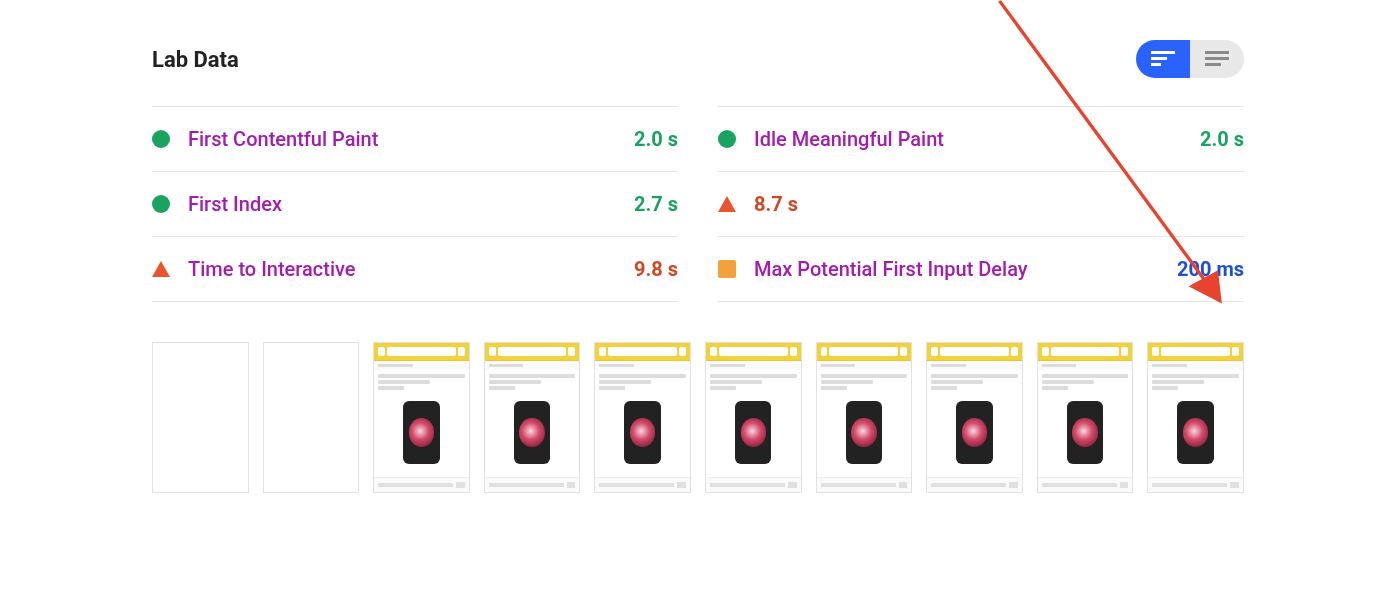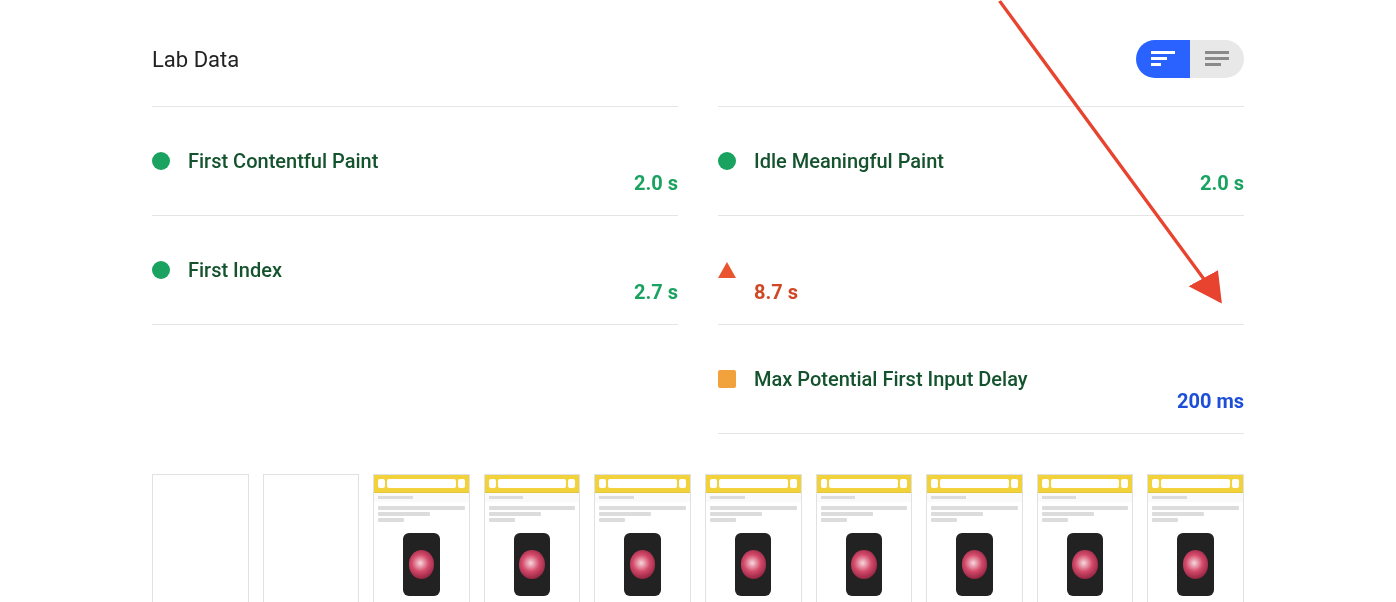--- a/index.html
+++ b/index.html
@@ -12,21 +12,21 @@
   }
   .header {
     display: flex;
     justify-content: space-between;
     align-items: center;
     margin-bottom: 28px;
     padding: 0 92px;
   }
   .title {
     font-size: 22px;
-    font-weight: 400;
+    font-weight: 700;
     color: #222;
   }
   .view-toggle {
     display: inline-flex;
     border-radius: 24px;
     overflow: hidden;
   }
   .toggle-btn {
     width: 54px;
     height: 38px;
@@ -70,26 +70,25 @@
     background: none;
   }
   .status.square-avg {
     background: #f2a23c;
     border-radius: 2px;
   }
   .metric-label {
     flex: 1;
     font-size: 20px;
     font-weight: 500;
-    color: #14532d;
+    color: #a21caf;
   }
   .metric-value {
     font-size: 20px;
     font-weight: 700;
-    margin-top: 44px;
   }
   .val-pass { color: #1aa260; }
   .val-warn { color: #d04823; }
   .val-avg  { color: #1d4ed8; }
 
   
   .arrow-overlay {
     position: absolute;
     pointer-events: none;
     top: -125px;
@@ -175,20 +174,25 @@
       <div class="metric-row">
         <span class="status circle-pass"></span>
         <span class="metric-label">First Contentful Paint</span>
         <span class="metric-value val-pass">2.0 s</span>
       </div>
       <div class="metric-row">
         <span class="status circle-pass"></span>
         <span class="metric-label">First Index</span>
         <span class="metric-value val-pass">2.7 s</span>
       </div>
+      <div class="metric-row">
+        <span class="status triangle-warn"></span>
+        <span class="metric-label">Time to Interactive</span>
+        <span class="metric-value val-warn">9.8 s</span>
+      </div>
     </div>
   <div class="col" id="col-right">
       <div class="metric-row">
         <span class="status circle-pass"></span>
         <span class="metric-label">Idle Meaningful Paint</span>
         <span class="metric-value val-pass">2.0 s</span>
       </div>
       <div class="metric-row">
         <span class="status triangle-warn"></span>
         <span class="metric-value val-warn">8.7 s</span>

